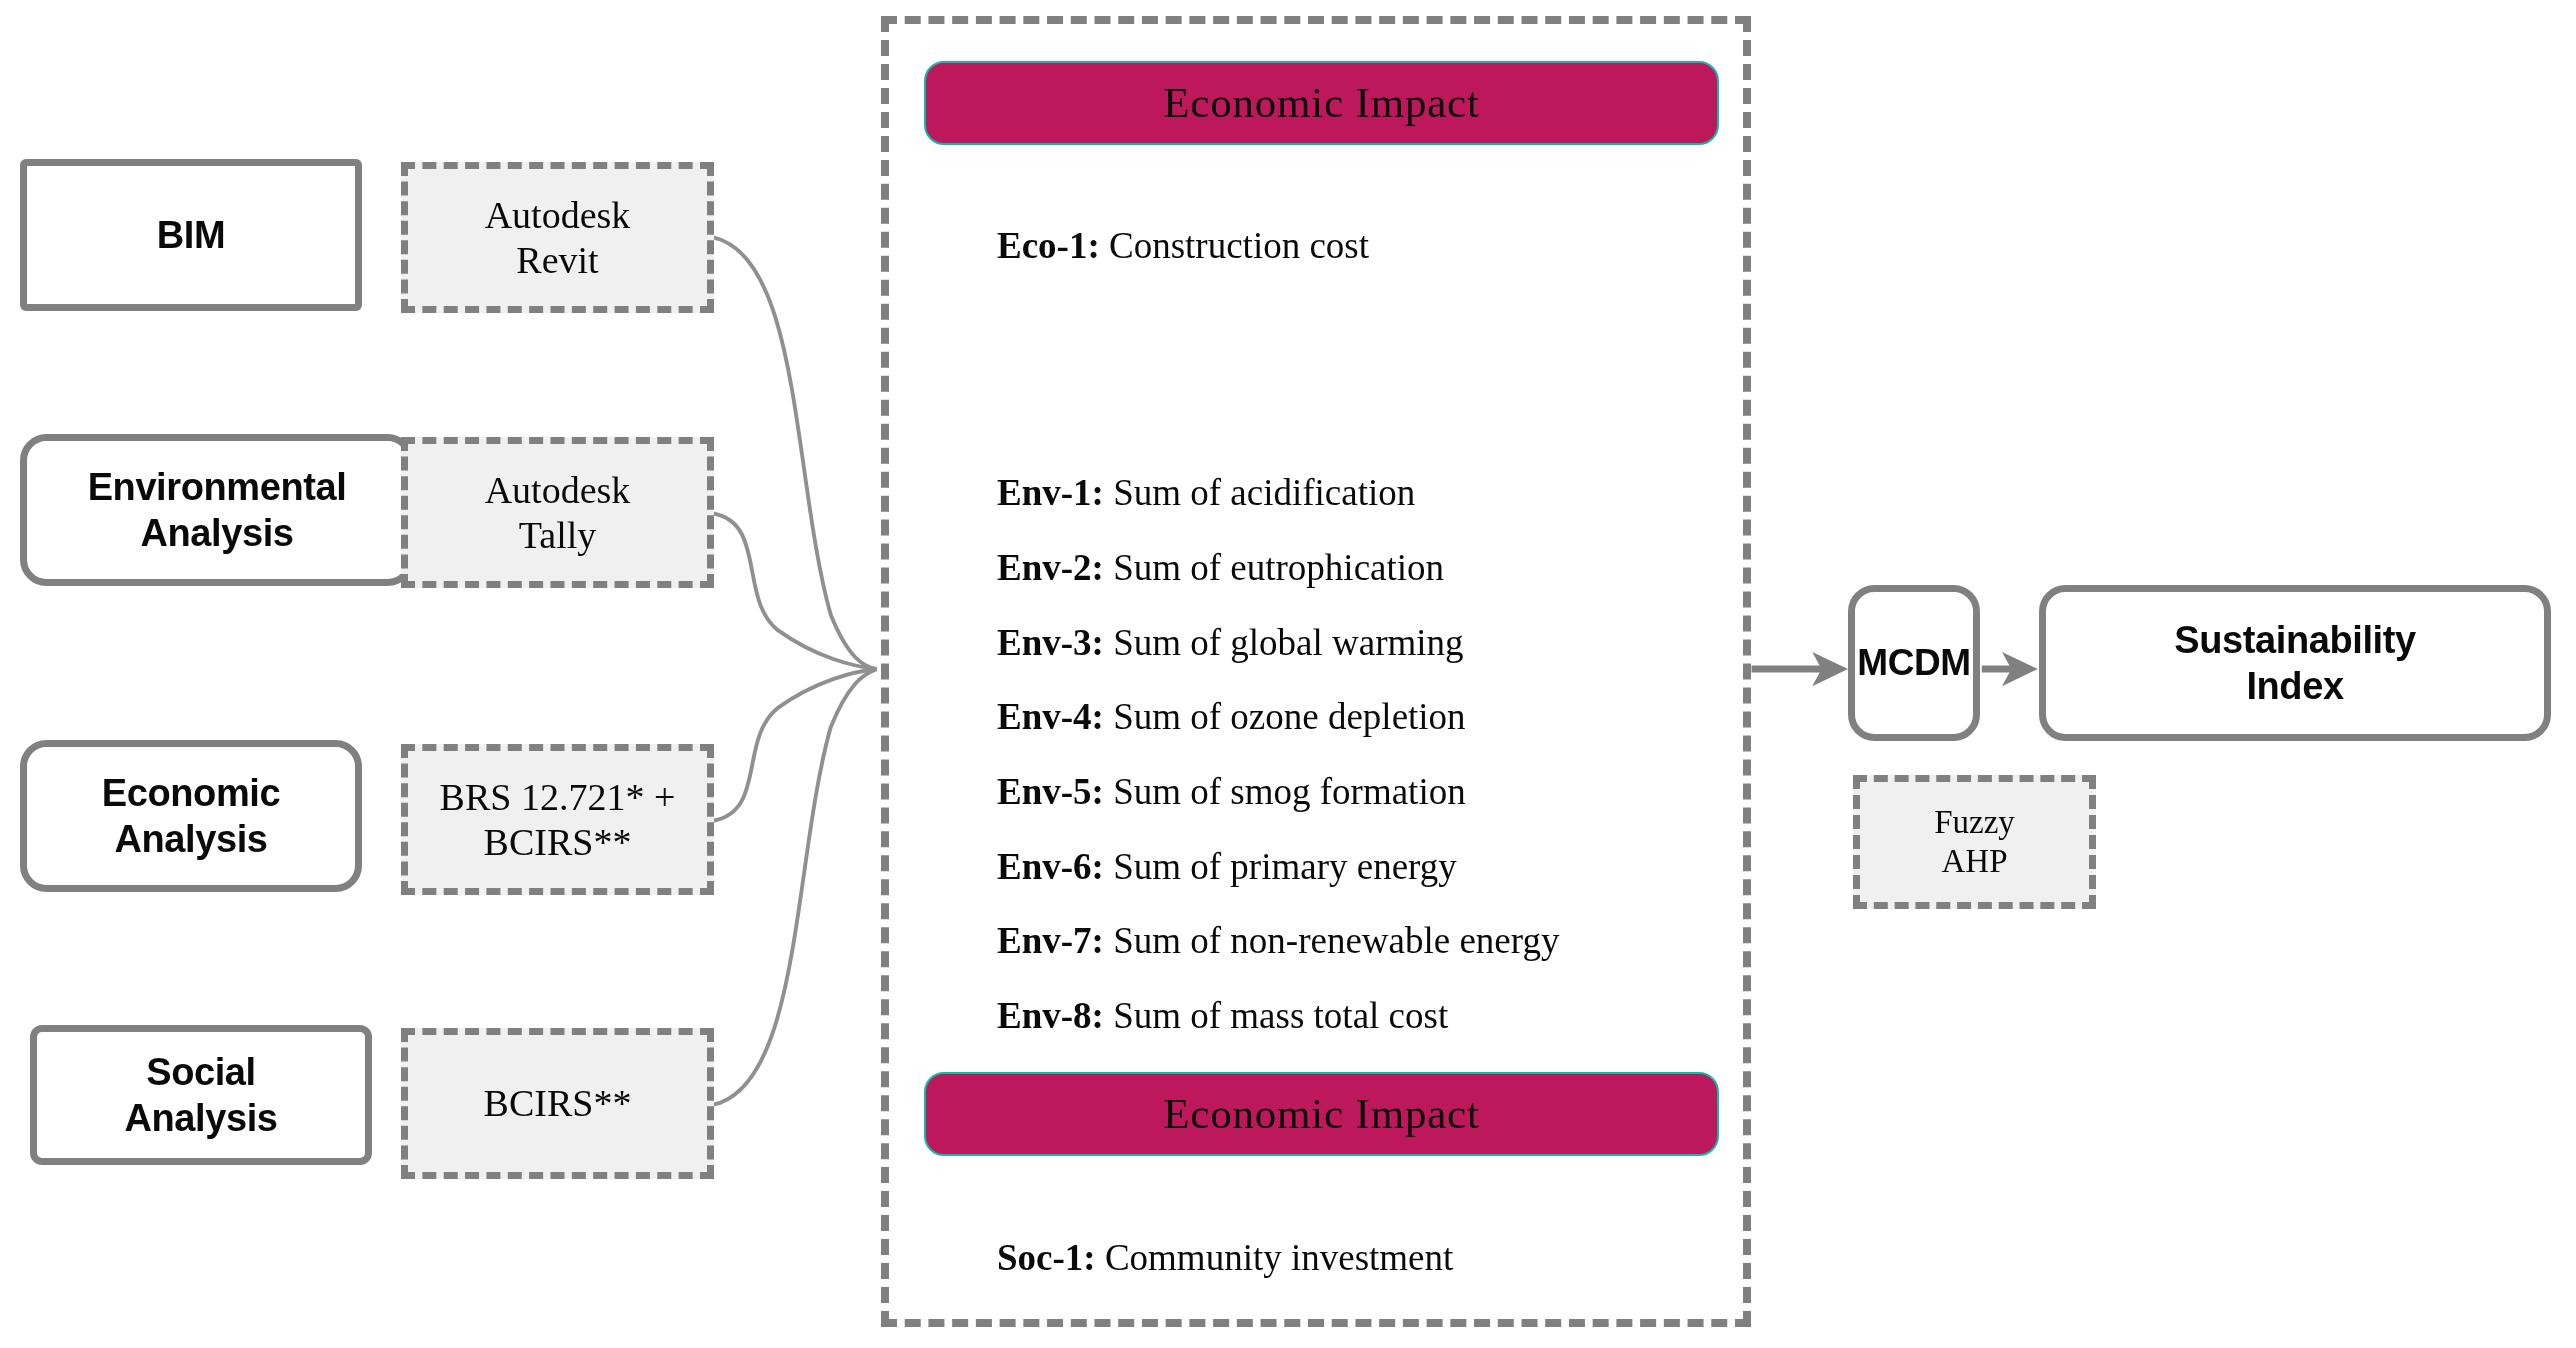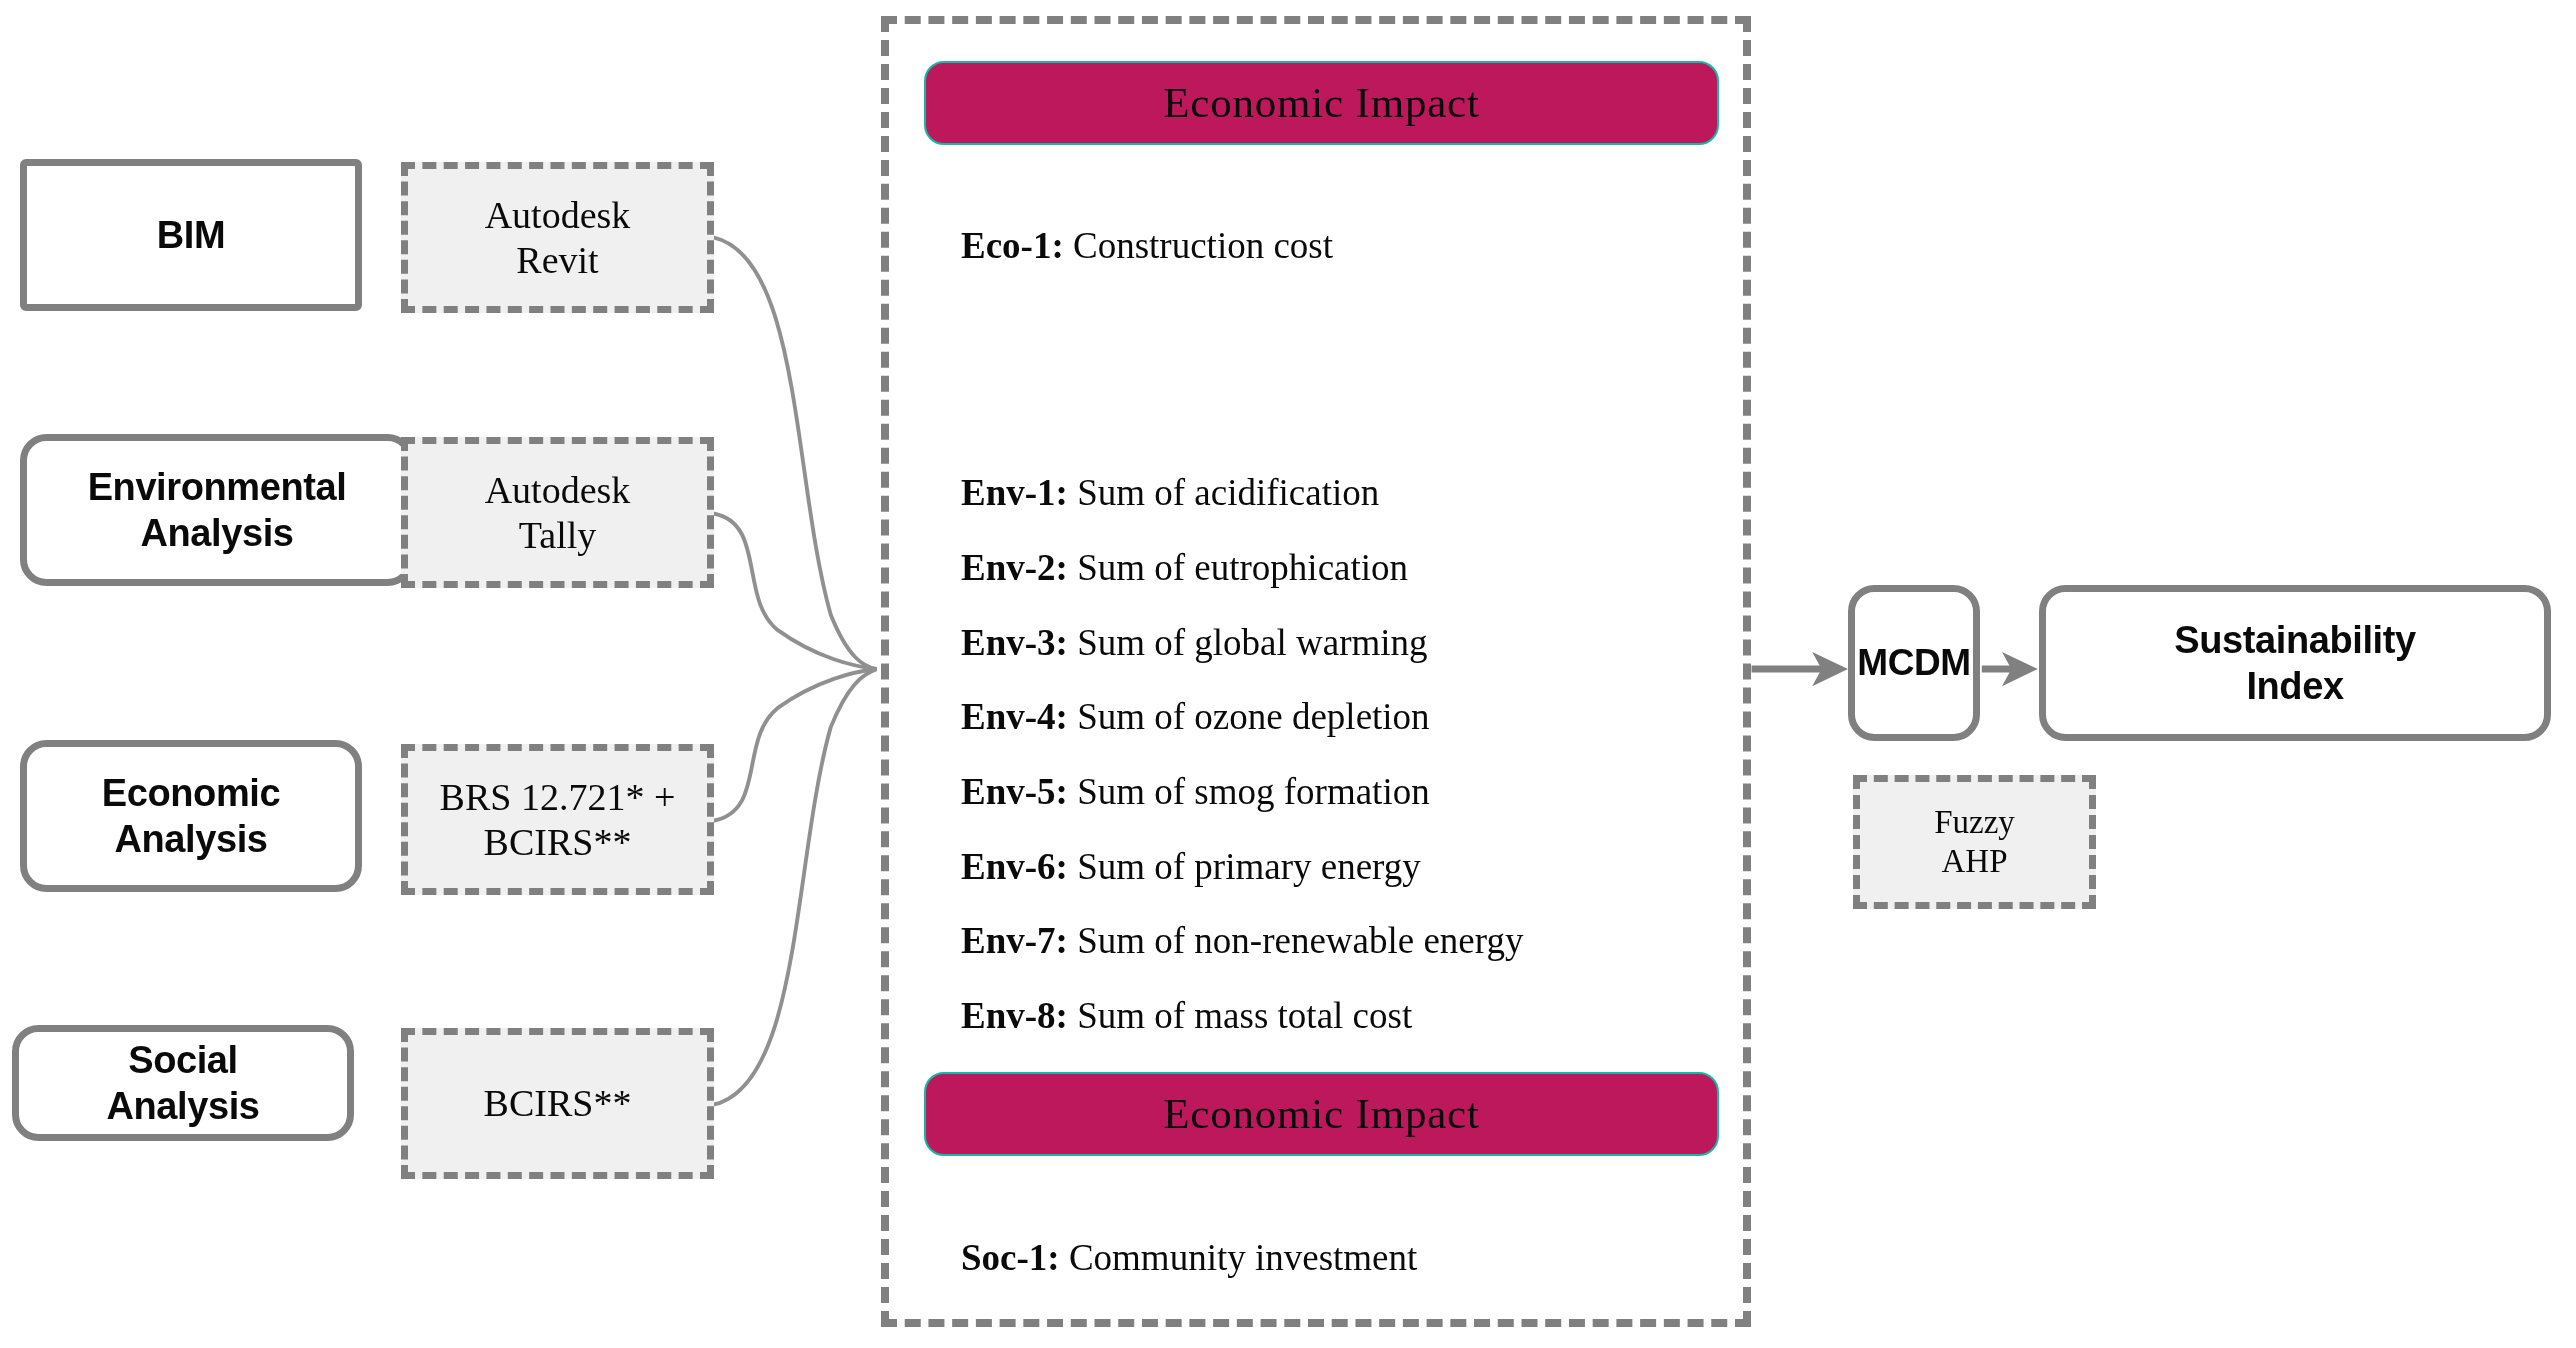--- a/index.html
+++ b/index.html
@@ -43,20 +43,21 @@
     line-height:1.1;
     letter-spacing:0.8px;
   }
   .crit{
     position:absolute;
     font-family:"Liberation Serif",serif;
     font-size:37px;
     color:#0a0a0a;
     white-space:nowrap;
     line-height:1;
+    margin-left:36px;
   }
   .crit b{font-weight:bold;}
   .panel{
     position:absolute;
     box-sizing:border-box;
     border:8.6px dashed #808080;
     background:transparent;
   }
   svg.lines{position:absolute;left:0;top:0;width:2576px;height:1349px;overflow:visible;pointer-events:none;}
 </style>
@@ -85,21 +86,21 @@
 
   <div class="node solid-box" style="left:20px;top:159px;width:342px;height:152px;border-radius:6px;">
     <span>BIM</span>
   </div>
   <div class="node solid-box" style="left:20px;top:434px;width:394px;height:152px;">
     <span>Environmental<br>Analysis</span>
   </div>
   <div class="node solid-box" style="left:20px;top:740px;width:342px;height:152px;">
     <span>Economic<br>Analysis</span>
   </div>
-  <div class="node solid-box" style="left:12px;top:1025px;width:342px;height:116px;">
+  <div class="node solid-box" style="left:30px;top:1025px;width:342px;height:140px;border-radius:12px;">
     <span>Social<br>Analysis</span>
   </div>
 
   <div class="node dashed-box" style="left:401px;top:162px;width:313px;height:151px;">
     <span>Autodesk<br>Revit</span>
   </div>
   <div class="node dashed-box" style="left:401px;top:437px;width:313px;height:151px;">
     <span>Autodesk<br>Tally</span>
   </div>
   <div class="node dashed-box" style="left:401px;top:744px;width:313px;height:151px;">

